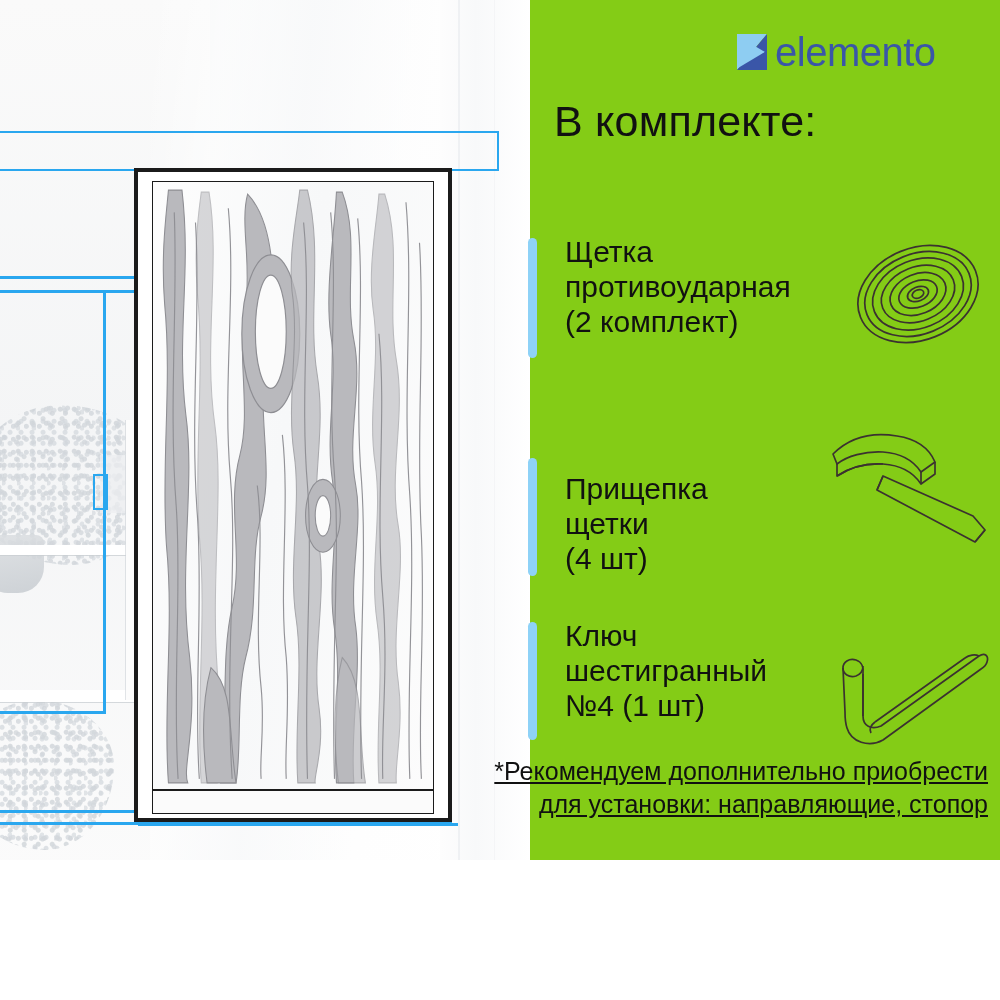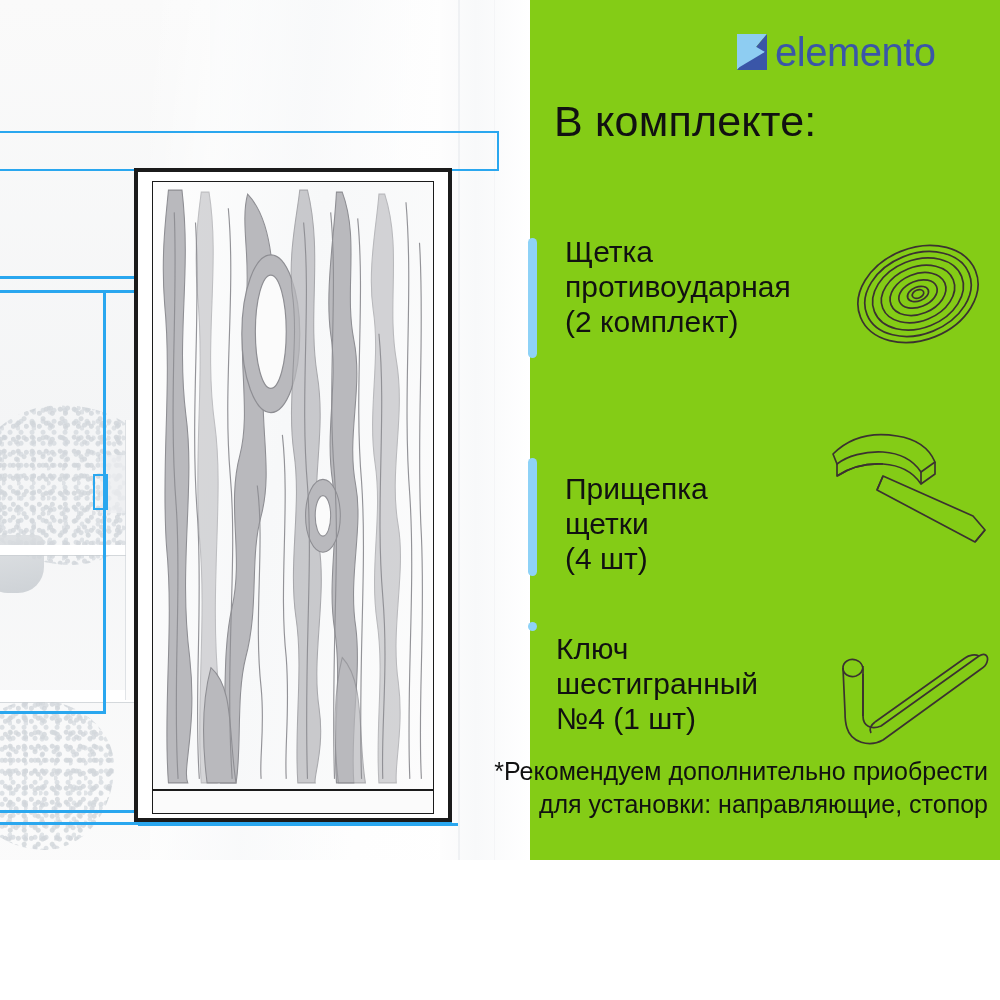--- a/index.html
+++ b/index.html
@@ -113,28 +113,29 @@
 
   #item-0{height:118px;}
   #item-0 .bar{height:105px;}
   #item-0 .item-art{top:-4px;right:-2px;}
   #item-1{height:156px;margin-top:64px;}
   #item-1 .bar{height:120px;}
   #item-1 .item-art{top:-10px;right:-5px;height:140px;}
   #item-2{height:152px;margin-top:34px;align-items:flex-end;}
   #item-2 .bar{height:118px;}
   #item-2 .item-art{top:-4px;right:-2px;height:135px;}
-  #item-3{height:150px;margin-top:42px;flex-direction:column;}
+  #item-3{height:150px;margin-top:42px;}
   #item-3 .bar{height:118px;}
   #item-3 .item-art{top:6px;right:-6px;height:125px;}
 
   .footnote{
     position:absolute;right:12px;bottom:40px;width:560px;
     text-align:right;font-size:25px;color:#111;line-height:1.3;
     white-space:pre-line;
+    text-decoration:underline;
   }
 </style>
 </head>
 <body>
 
 <div class="canvas">
 
   <div class="photo-bg">
     <div class="photo-wall"></div>
     <div class="plant plant-a"></div>

